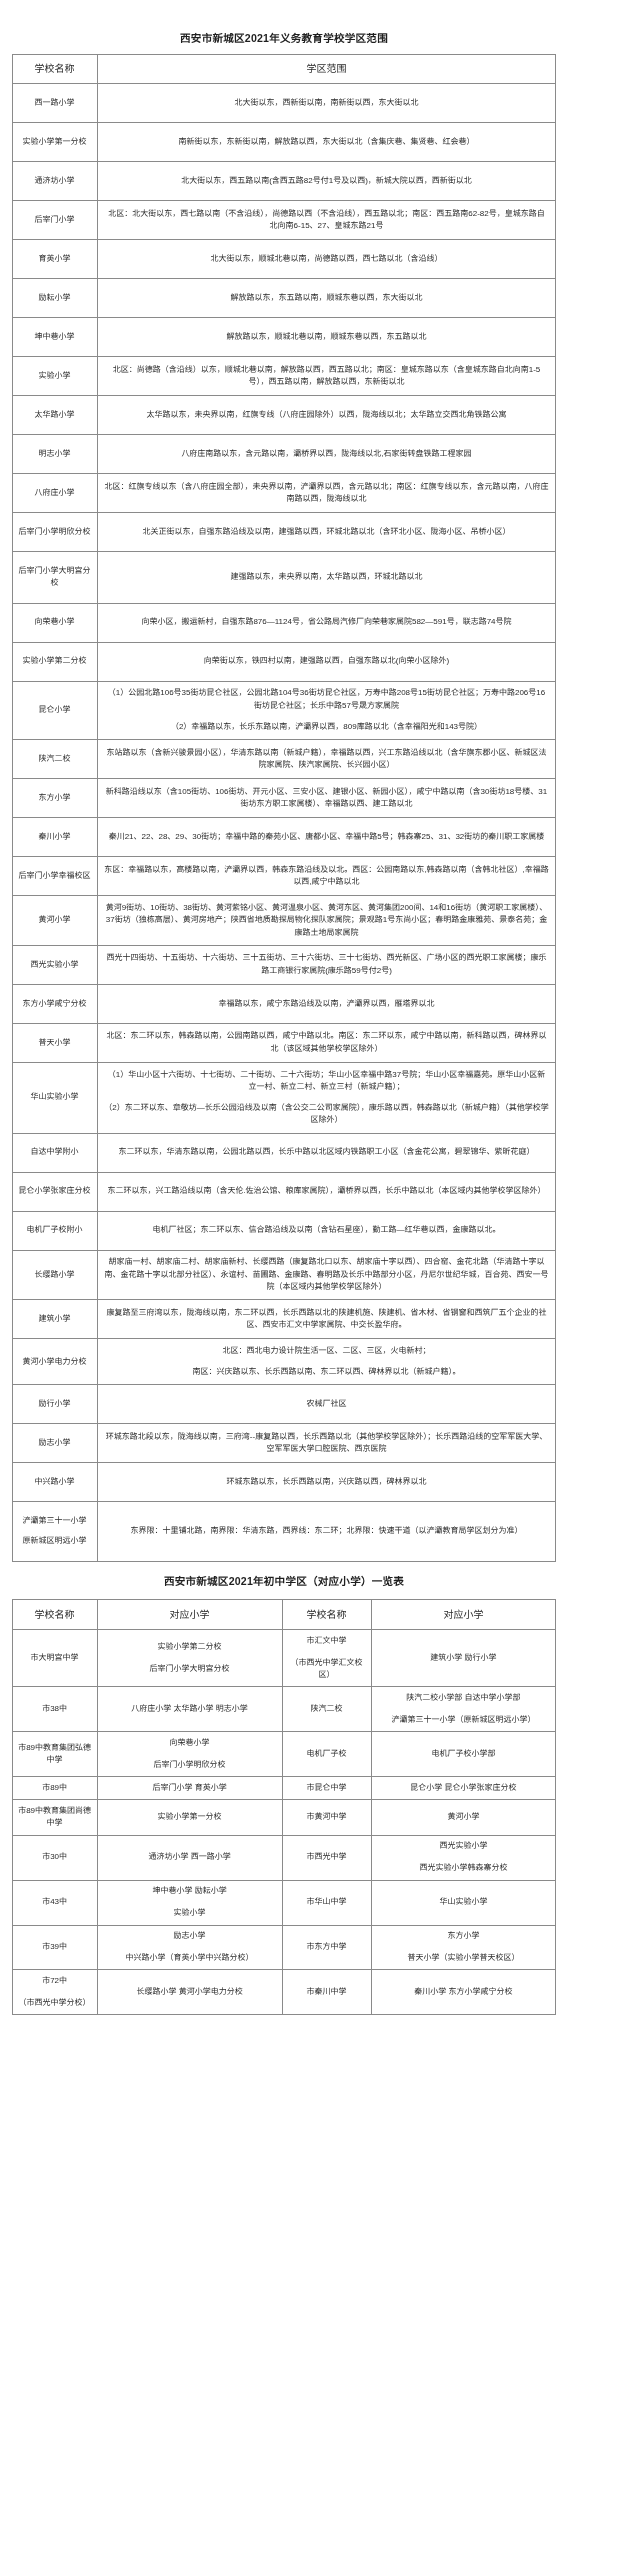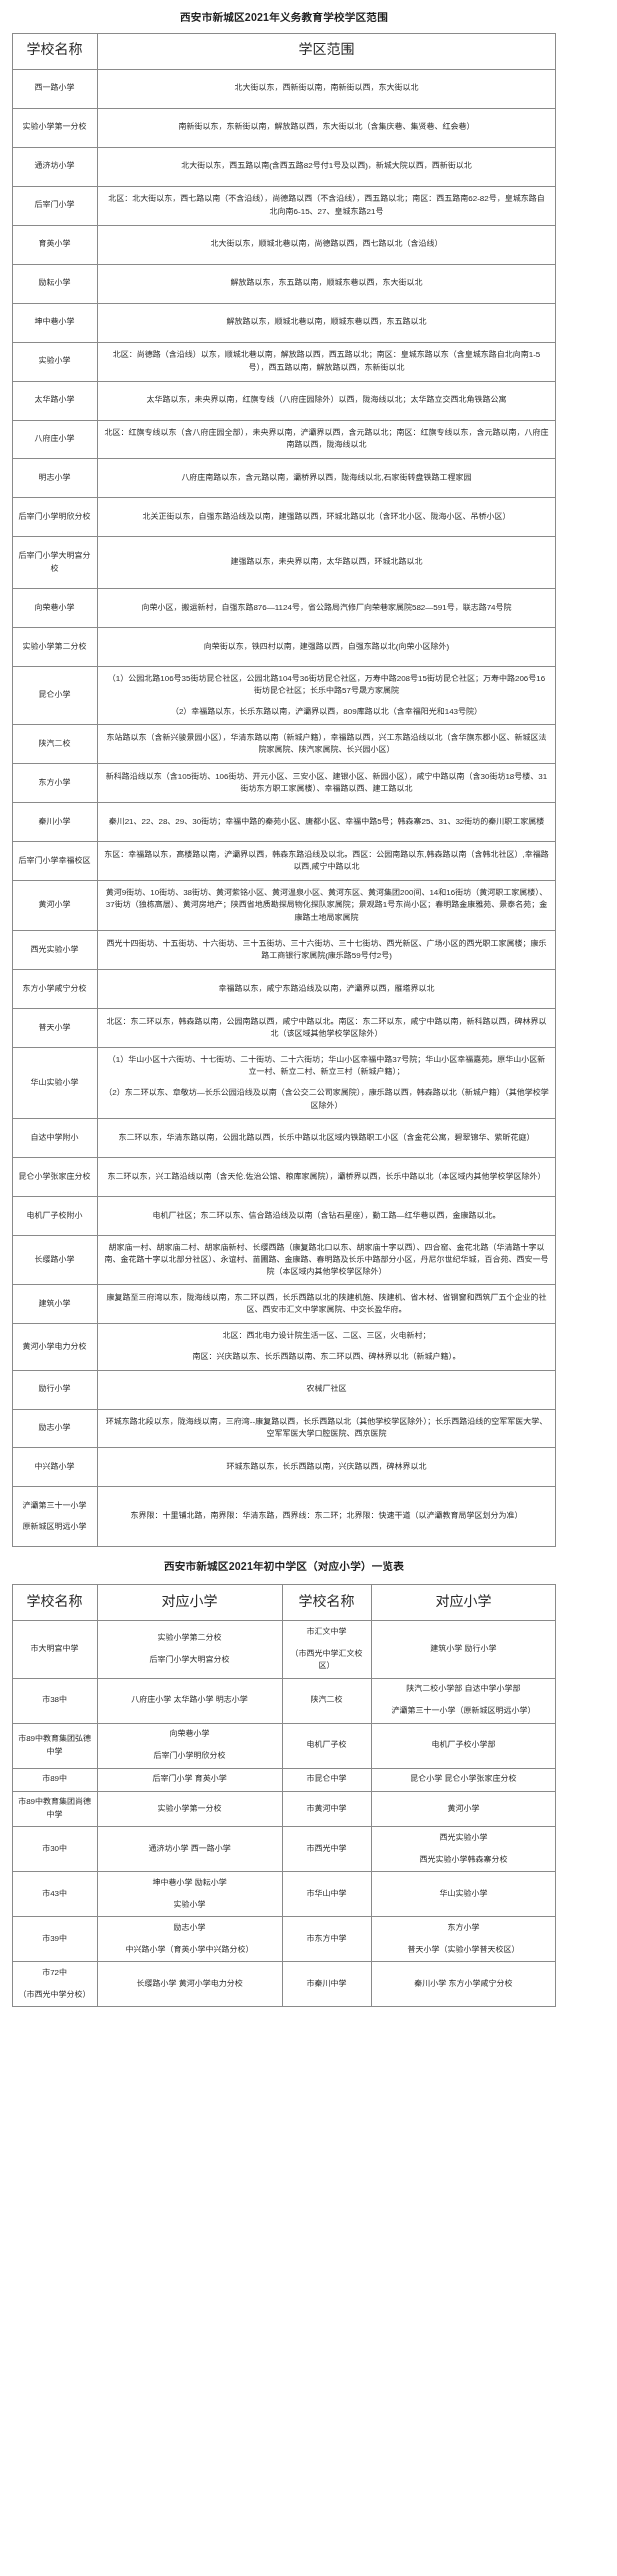--- a/index.html
+++ b/index.html
@@ -10,20 +10,21 @@
   }
   body {
     width: 618px;
     font-family: "Liberation Sans", "DejaVu Sans", sans-serif;
     color: #2b2b2b;
     -webkit-font-smoothing: antialiased;
   }
   .page {
     width: 568px;
     padding: 0 11.6px 13.5px 11.6px;
+    margin-top: 21px;
   }
   .doc-title {
     text-align: center;
     font-weight: bold;
     font-size: 10.6px;
     letter-spacing: 0.2px;
     color: #1f1f1f;
     padding: 9.6px 0 8.7px 0;
     line-height: 1.35;
   }
@@ -42,23 +43,22 @@
     padding: 4.8px 3.9px;
     font-size: 8px;
     line-height: 1.55;
     vertical-align: middle;
     text-align: center;
     font-weight: normal;
     color: #2b2b2b;
     word-break: break-all;
   }
   table.sheet th {
-    font-size: 14px;
+    font-size: 10px;
     padding: 6.7px 3.9px;
-    font-family: Liberation Mono, monospace;
   }
   
   .t1 col.c-name { width: 85px; }
   .t1 col.c-range { width: auto; }
   .t1 td.name { font-size: 8px; }
   .t1 td.range { padding: 5.8px 6.7px; }
   .t1 td.range p { margin: 0 0 0 0; }
   .t1 td.range p + p { margin-top: 8.7px; }
   
   .t2 col.c-mid1 { width: 85px; }
@@ -155,32 +155,32 @@
         <tr>
           <td class="name">
             <p>太华路小学</p>
           </td>
           <td class="range">
             <p>太华路以东，未央界以南，红旗专线（八府庄园除外）以西，陇海线以北；太华路立交西北角铁路公寓</p>
           </td>
         </tr>
         <tr>
           <td class="name">
+            <p>明志小学</p>
+          </td>
+          <td class="range">
+            <p>八府庄南路以东，含元路以南，灞桥界以西，陇海线以北,石家街转盘铁路工程家园</p>
+          </td>
+        </tr>
+        <tr>
+          <td class="name">
             <p>八府庄小学</p>
           </td>
           <td class="range">
             <p>北区：红旗专线以东（含八府庄园全部），未央界以南，浐灞界以西，含元路以北；南区：红旗专线以东，含元路以南，八府庄南路以西，陇海线以北</p>
-          </td>
-        </tr>
-        <tr>
-          <td class="name">
-            <p>明志小学</p>
-          </td>
-          <td class="range">
-            <p>八府庄南路以东，含元路以南，灞桥界以西，陇海线以北,石家街转盘铁路工程家园</p>
           </td>
         </tr>
         <tr>
           <td class="name">
             <p>后宰门小学明欣分校</p>
           </td>
           <td class="range">
             <p>北关正街以东，自强东路沿线及以南，建强路以西，环城北路以北（含环北小区、陇海小区、吊桥小区）</p>
           </td>
         </tr>

